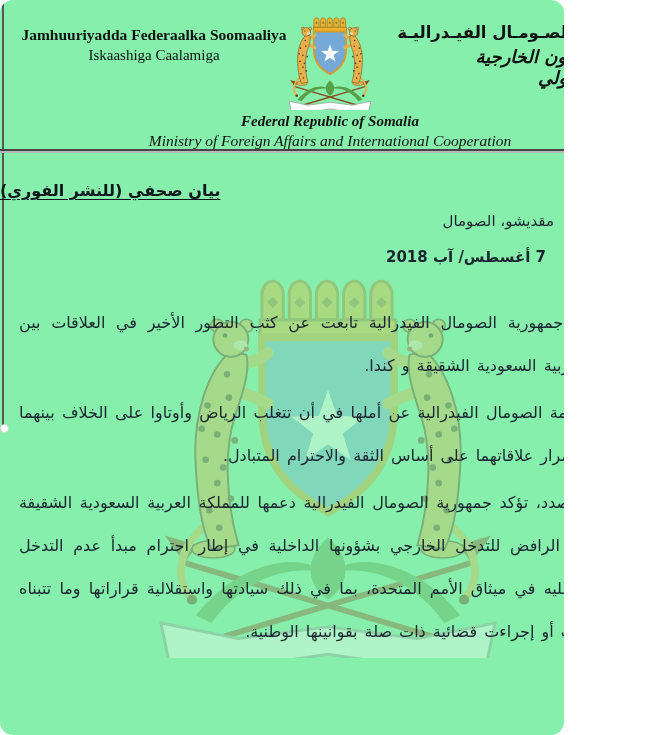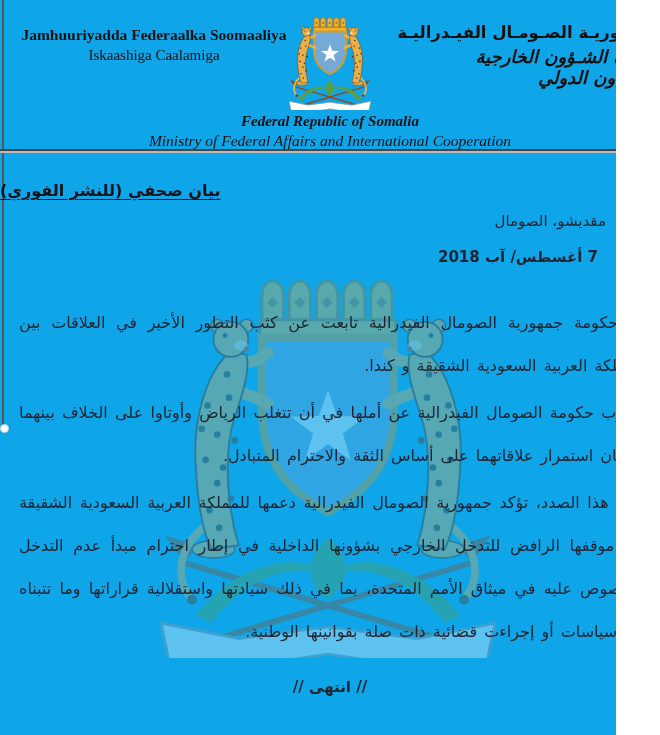--- a/index.html
+++ b/index.html
@@ -1,18 +1,18 @@
 <!DOCTYPE html>
 <html><head>
 <meta charset="utf-8">
 <style>
   html,body{margin:0;padding:0;background:#ffffff;}
   .page{
-    position:relative;width:616px;height:735px;overflow:hidden;background:#0ea5e9;
-    font-family:"DejaVu Sans",sans-serif;color:#111;
+    position:relative;width:564px;height:735px;overflow:hidden;background:#86efac;
+    font-family:"DejaVu Sans",sans-serif;color:#111;border-radius:13px;
   }
   .scan-line{position:absolute;left:2px;top:0;width:2px;height:426px;background:#575757;}
   .scan-dot{position:absolute;left:0px;top:424px;width:7px;height:7px;border:1px solid #cfcfcf;border-radius:50%;background:#fff;}
 
   
   .hdr-somali{position:absolute;left:8px;top:24px;width:292px;text-align:center;
     font-family:"Liberation Serif",serif;line-height:21px;font-size:15px;}
   .hdr-somali .s1{font-weight:bold;font-size:15.5px;}
   .emblem-top{position:absolute;left:273px;top:6px;width:114px;height:108px;}
   .hdr-arabic{position:absolute;left:390px;top:20px;width:264px;text-align:right;direction:rtl;}
@@ -125,33 +125,32 @@
   </svg>
 
   <div class="hdr-arabic" dir="rtl">
     <div class="a1">جمهوريـة الصـومـال الفيـدراليـة</div>
     <div class="a2">وزارة الشـؤون الخارجية</div>
     <div class="a3">والتعاون الدولي</div>
   </div>
 
   <div class="hdr-english">
     <div class="e1">Federal Republic of Somalia</div>
-    <div class="e2">Ministry of Federal Affairs and International Cooperation</div>
+    <div class="e2">Ministry of Foreign Affairs and International Cooperation</div>
   </div>
 
   <div class="rule"></div>
 
   <svg class="watermark" viewBox="0 0 240 210">
     <use href="#coa" xlink:href="#coa"></use>
   </svg>
 
   <div class="doc-heading">بيان صحفي (للنشر الفوري)</div>
   <div class="date-loc">مقديشو، الصومال</div>
   <div class="date-val">7 أغسطس/ آب 2018</div>
 
   <div class="body-text">
     <p>إن حكومة جمهورية الصومال الفيدرالية تابعت عن كثب التطور الأخير في العلاقات بين المملكة العربية السعودية الشقيقة و كندا.</p>
     <p>وتعرب حكومة الصومال الفيدرالية عن أملها في أن تتغلب الرياض وأوتاوا على الخلاف بينهما لضمان استمرار علاقاتهما على أساس الثقة والاحترام المتبادل.</p>
     <p>وفي هذا الصدد، تؤكد جمهورية الصومال الفيدرالية دعمها للمملكة العربية السعودية الشقيقة في موقفها الرافض للتدخل الخارجي بشؤونها الداخلية في إطار احترام مبدأ عدم التدخل المنصوص عليه في ميثاق الأمم المتحدة، بما في ذلك سيادتها واستقلالية قراراتها وما تتبناه من سياسات أو إجراءت قضائية ذات صلة بقوانينها الوطنية.</p>
   </div>
 
-  <div class="end-marker">// انتهى //</div>
 </div>
 
 </body></html>

